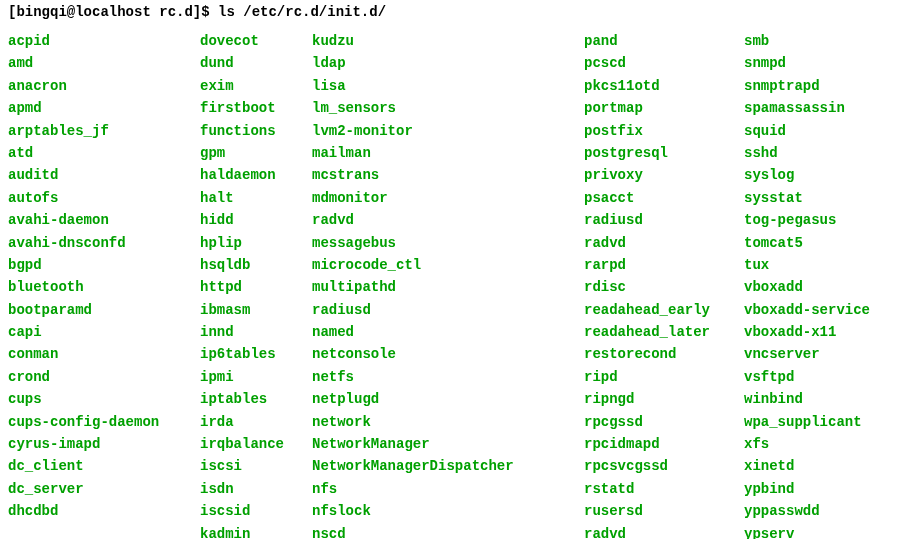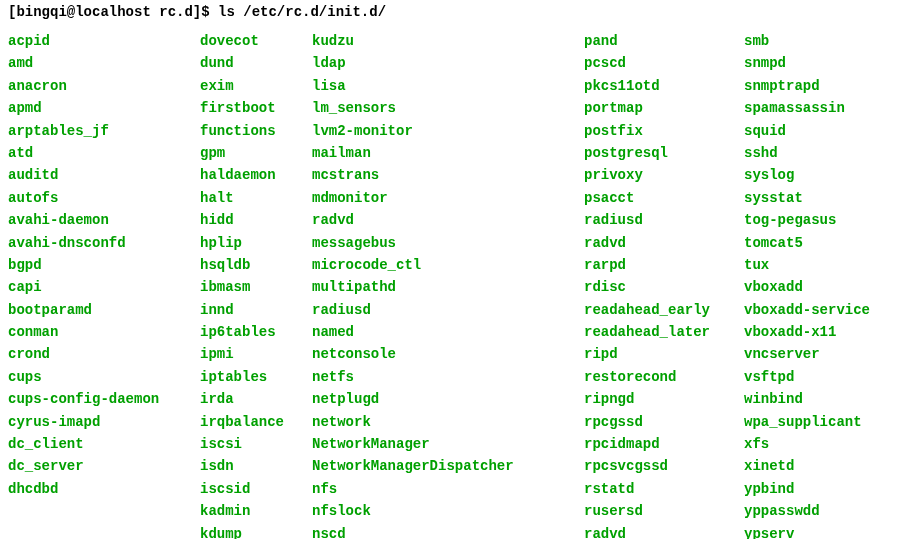--- a/index.html
+++ b/index.html
@@ -45,22 +45,23 @@
       <span>amd</span>
       <span>anacron</span>
       <span>apmd</span>
       <span>arptables_jf</span>
       <span>atd</span>
       <span>auditd</span>
       <span>autofs</span>
       <span>avahi-daemon</span>
       <span>avahi-dnsconfd</span>
       <span>bgpd</span>
+      <span>bluetooth</span>
+      <span>bootparamd</span>
       <span>capi</span>
-      <span>bootparamd</span>
       <span>conman</span>
       <span>crond</span>
       <span>cups</span>
       <span>cups-config-daemon</span>
       <span>cyrus-imapd</span>
       <span>dc_client</span>
       <span>dc_server</span>
       <span>dhcdbd</span>
     </div>
   <div class="col c2">
@@ -68,20 +69,21 @@
       <span>dund</span>
       <span>exim</span>
       <span>firstboot</span>
       <span>functions</span>
       <span>gpm</span>
       <span>haldaemon</span>
       <span>halt</span>
       <span>hidd</span>
       <span>hplip</span>
       <span>hsqldb</span>
+      <span>httpd</span>
       <span>ibmasm</span>
       <span>innd</span>
       <span>ip6tables</span>
       <span>ipmi</span>
       <span>iptables</span>
       <span>irda</span>
       <span>irqbalance</span>
       <span>iscsi</span>
       <span>isdn</span>
       <span>iscsid</span>
@@ -122,22 +124,22 @@
       <span>postfix</span>
       <span>postgresql</span>
       <span>privoxy</span>
       <span>psacct</span>
       <span>radiusd</span>
       <span>radvd</span>
       <span>rarpd</span>
       <span>rdisc</span>
       <span>readahead_early</span>
       <span>readahead_later</span>
+      <span>restorecond</span>
       <span>ripd</span>
-      <span>restorecond</span>
       <span>ripngd</span>
       <span>rpcgssd</span>
       <span>rpcidmapd</span>
       <span>rpcsvcgssd</span>
       <span>rstatd</span>
       <span>rusersd</span>
       <span>radvd</span>
       <span>saslauthd</span>
     </div>
   <div class="col c5">

